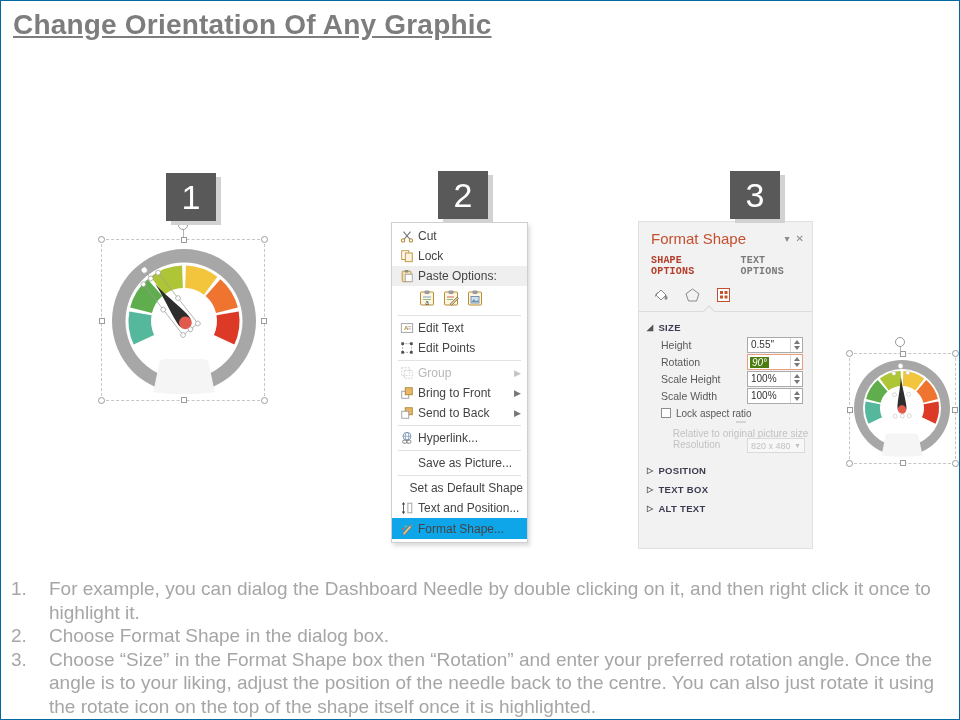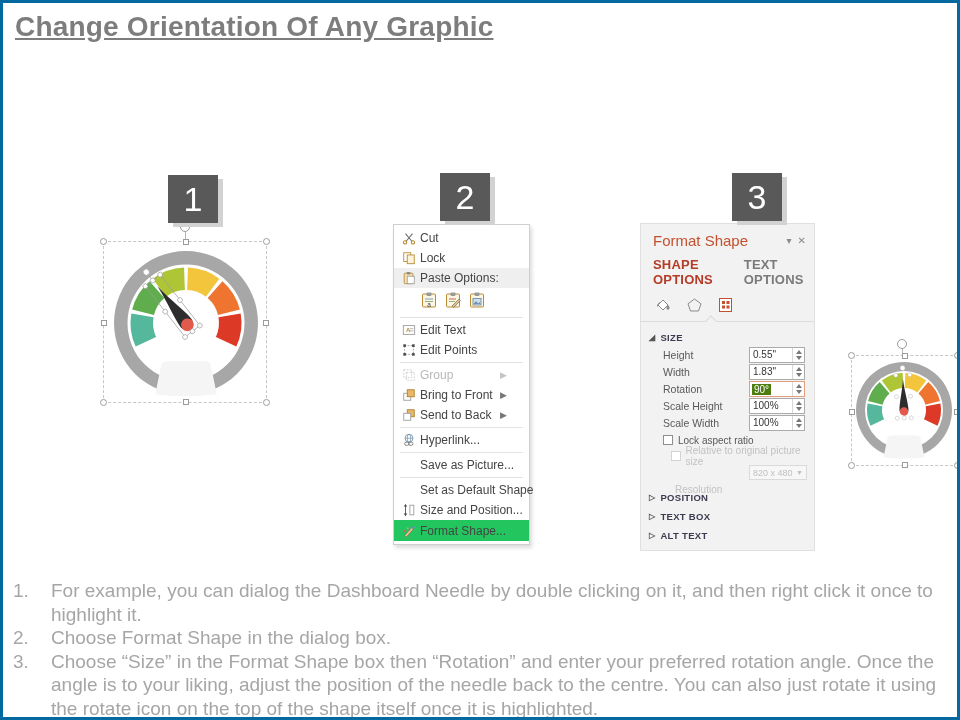--- a/index.html
+++ b/index.html
@@ -1,18 +1,18 @@
 <!DOCTYPE html>
 <html><head>
 <meta charset="utf-8">
 <style>
   * { margin:0; padding:0; box-sizing:border-box; }
   body { background:#fff; font-family:"Liberation Sans", sans-serif; }
   .slide { position:relative; width:960px; height:720px; background:#fff; overflow:hidden;
-           border:3px solid #0369a1; }
+           border:1px solid #0369a1; }
 
   
   .title { position:absolute; left:12px; top:8px; font-size:28px; font-weight:bold;
            color:#7d7d7d; text-decoration:underline; letter-spacing:.2px; }
   .intro { position:absolute; left:12px; top:72px; width:918px; font-size:22px;
            line-height:28px; color:#a8a8a8; }
 
   
   .badge { position:absolute; width:50px; height:48px; background:#595959;
            box-shadow:5px 4px 0 #d2d2d2; color:#fff; font-size:34px;
@@ -27,71 +27,71 @@
   .h-c { width:7px; height:7px; border-radius:50%; }
   .h-s { width:6px; height:6px; }
   .rot-stem { position:absolute; width:1px; background:#b5b5b5; }
   .rot-grip { position:absolute; width:10px; height:10px; border:1.6px solid #9b9b9b;
               border-radius:50%; background:#fff; }
 
   
   .cmenu { position:absolute; left:390px; top:221px; width:137px; background:#fff;
            border:1px solid #cfcfcf; box-shadow:2px 3px 4px rgba(0,0,0,.14);
            padding:3px 0; z-index:20; }
-  .mrow { display:flex; align-items:center; height:20px; padding:0 20px 0 4px;
-          font-size:12px; color:#444; position:relative; }
+  .mrow { display:flex; align-items:center; height:20px; padding:0 4px 0 4px;
+          font-size:12px; color:#444; position:relative;justify-content:flex-end; }
   .mrow.hl { background:#efefef; }
-  .mrow.peach { background:#22c55e; height:21px; }
+  .mrow.peach { background:#0ea5e9; height:21px; }
   .mrow.disabled { color:#b8b8b8; }
   .mico { width:22px; min-width:22px; height:16px; display:flex; align-items:center;
           justify-content:center; }
   .mlabel { flex:1; white-space:nowrap; }
   .marrow { font-size:9px; color:#777; padding-right:2px; }
   .mrow.disabled .marrow { color:#c4c4c4; }
   .msep { height:1px; background:#e2e2e2; margin:2px 6px; }
   .paste-row { display:flex; align-items:center; height:27px; padding-left:26px; gap:6px; }
 
   
   .fpanel { position:absolute; left:637px; top:220px; width:175px; height:328px;
             background:#f2f2f2; border:1px solid #e0e0e0; z-index:10; font-size:11px; }
   .fp-head { display:flex; align-items:center; padding:8px 8px 2px 12px; }
   .fp-title { color:#c3502f; font-size:15px; flex:1; }
   .fp-hicon { color:#8a8a8a; font-size:10px; margin-left:6px; cursor:default; }
   .fp-tabs { display:flex; gap:12px; padding:6px 0 4px 12px; }
-  .fp-tab { font-size:13px; font-weight:bold; color:#7a7a7a; letter-spacing:.2px; }
+  .fp-tab { font-size:10px; font-weight:bold; color:#7a7a7a; letter-spacing:.2px;font-family:Liberation Mono, monospace; }
   .fp-tab.sel { color:#b43c28; }
   .fp-icons { display:flex; gap:14px; padding:6px 0 6px 14px; position:relative; }
   .fp-divider { position:relative; height:1px; background:#dcdcdc; margin:0 0 6px 0; }
   .fp-caret { position:absolute; left:66px; top:-4px; width:8px; height:8px; background:#f2f2f2;
               border-left:1px solid #dcdcdc; border-top:1px solid #dcdcdc; transform:rotate(45deg); }
   .fp-sec { display:flex; align-items:center; gap:5px; padding:4px 0 4px 8px;
             font-size:9.5px; font-weight:bold; color:#3b3b50; letter-spacing:.3px; }
   .fp-sec .tri { font-size:8px; color:#555; }
   .frow { position:relative; height:17px; margin:0 0 0 0; }
   .flabel { position:absolute; left:22px; top:2px; color:#595959; font-size:10.5px; }
   .finput { position:absolute; left:108px; top:0; width:56px; height:16px; background:#fff;
             border:1px solid #ababab; display:flex; }
   .finput.rot { border:1px solid #e59e7e; }
   .fval { flex:1; font-size:10px; color:#333; padding:1px 0 0 3px; white-space:nowrap; }
   .fval.selected { background:#4d7c0f; color:#fff; align-self:center; flex:0 0 auto;
-                   padding:0 2px; margin-left:2px; }
+                   padding:0 2px; margin-left:2px;font-style:italic; }
   .spin { width:12px; border-left:1px solid #d8d8d8; display:flex; flex-direction:column;
           align-items:center; justify-content:center; gap:2px; }
   .spin .up { width:0; height:0; border-left:3px solid transparent; border-right:3px solid transparent;
               border-bottom:4px solid #777; }
   .spin .dn { width:0; height:0; border-left:3px solid transparent; border-right:3px solid transparent;
               border-top:4px solid #777; }
   .chkrow { display:flex; align-items:center; gap:5px; height:16px; padding-left:22px;
             color:#595959; font-size:10px; }
-  .chkrow.nested { padding-left:30px; }
+  .chkrow.nested { padding-left:30px;flex-direction:column; }
   .chkrow.disabled { color:#c2c2c2; }
   .chkbox { width:10px; height:10px; background:#fff; border:1px solid #8e8e8e; }
   .chkrow.disabled .chkbox { border-color:#d4d4d4; }
   .resrow { position:relative; height:18px; }
-  .reslabel { position:absolute; left:34px; top:20px; color:#c2c2c2; font-size:10px; }
+  .reslabel { position:absolute; left:34px; top:2px; color:#c2c2c2; font-size:10px; }
   .dropdown { position:absolute; left:108px; top:1px; width:58px; height:15px; background:#f7f7f7;
               border:1px solid #dadada; display:flex; align-items:center; }
   .dropval { flex:1; font-size:9px; color:#c0c0c0; padding-left:3px; white-space:nowrap; }
   .droparrow { font-size:7px; color:#c0c0c0; padding-right:3px; }
 
   
   .instructions { position:absolute; left:10px; top:576px; width:924px; font-size:19px;
                   line-height:23.5px; color:#a6a6a6; }
   .ins-row { display:flex; }
   .ins-num { width:38px; min-width:38px; }
@@ -297,21 +297,21 @@
     </div>
     <div class="mrow">
       <span class="mico">
         <svg width="14" height="14" viewBox="0 0 16 16">
             <line x1="4" y1="2.5" x2="4" y2="13.5" stroke="#4a4a4a"></line>
             <path d="M4 1 L6 4 L2 4 Z" fill="#4a4a4a"></path>
             <path d="M4 15 L6 12 L2 12 Z" fill="#4a4a4a"></path>
             <rect x="9" y="2.5" width="4.5" height="11" fill="none" stroke="#9a9a9a"></rect>
           </svg>
       </span>
-      <span class="mlabel">Size and Position...</span>
+      <span class="mlabel">Text and Position...</span>
     </div>
     <div class="mrow peach">
       <span class="mico">
         <svg width="14" height="14" viewBox="0 0 16 16">
             <path d="M3 13 L11 4 L13 6 L5 15 Z" fill="#e8c37e" stroke="#6d6d6d" stroke-width="0.8"></path>
             <path d="M11 4 L13 2 L15 4 L13 6 Z" fill="#6f8fae"></path>
             <circle cx="3.5" cy="8" r="1.3" fill="#c96a5a"></circle>
             <circle cx="6.5" cy="5" r="1.3" fill="#8db87a"></circle>
           </svg>
       </span>
@@ -358,30 +358,20 @@
 
     <div class="fp-sec">
       <span class="tri">◢</span>
       <span>SIZE</span>
     </div>
 
     <div class="frow">
       <span class="flabel">Height</span>
       <span class="finput">
         <span class="fval">0.55"</span>
-        <span class="spin">
-            <span class="up"></span>
-            <span class="dn"></span>
-          </span>
-      </span>
-    </div>
-    <div class="frow">
-      <span class="flabel">Width</span>
-      <span class="finput">
-        <span class="fval">1.83"</span>
         <span class="spin">
             <span class="up"></span>
             <span class="dn"></span>
           </span>
       </span>
     </div>
     <div class="frow">
       <span class="flabel">Rotation</span>
       <span class="finput rot">
         <span class="fval selected">90°</span>

